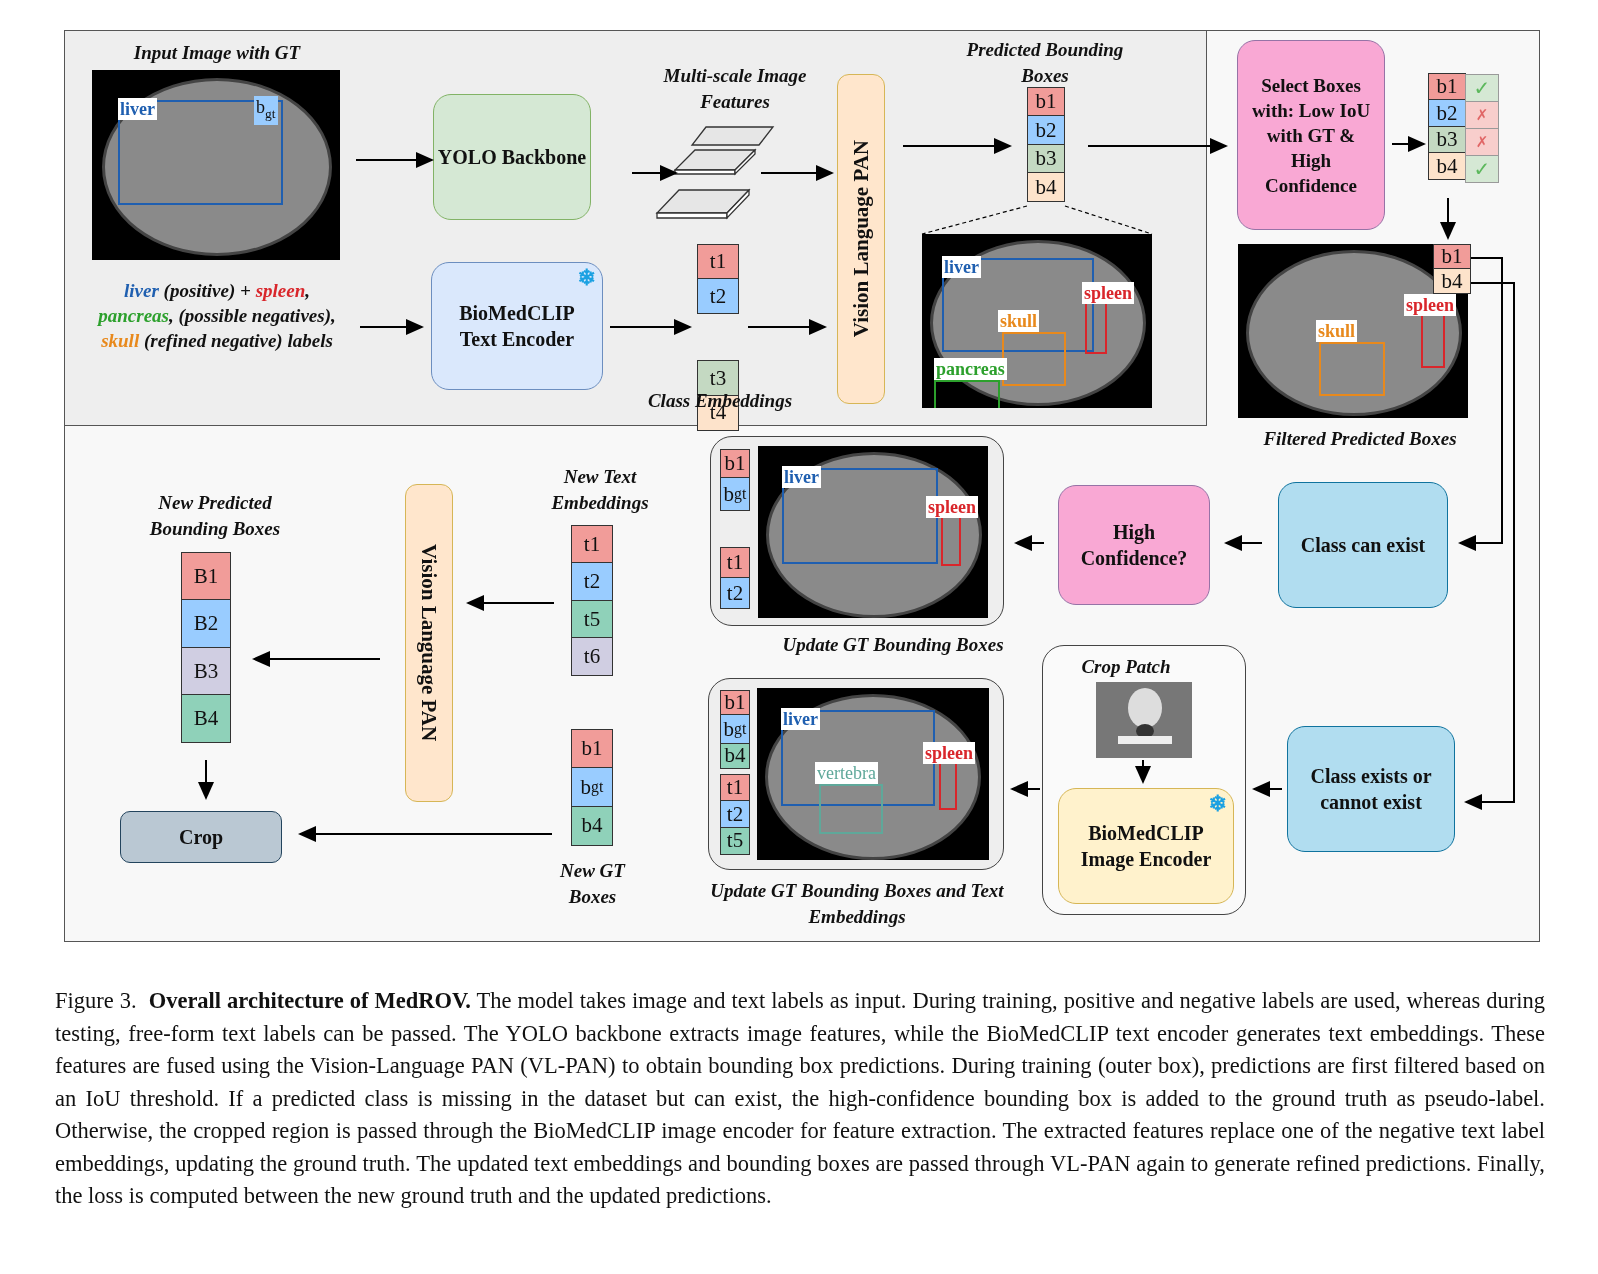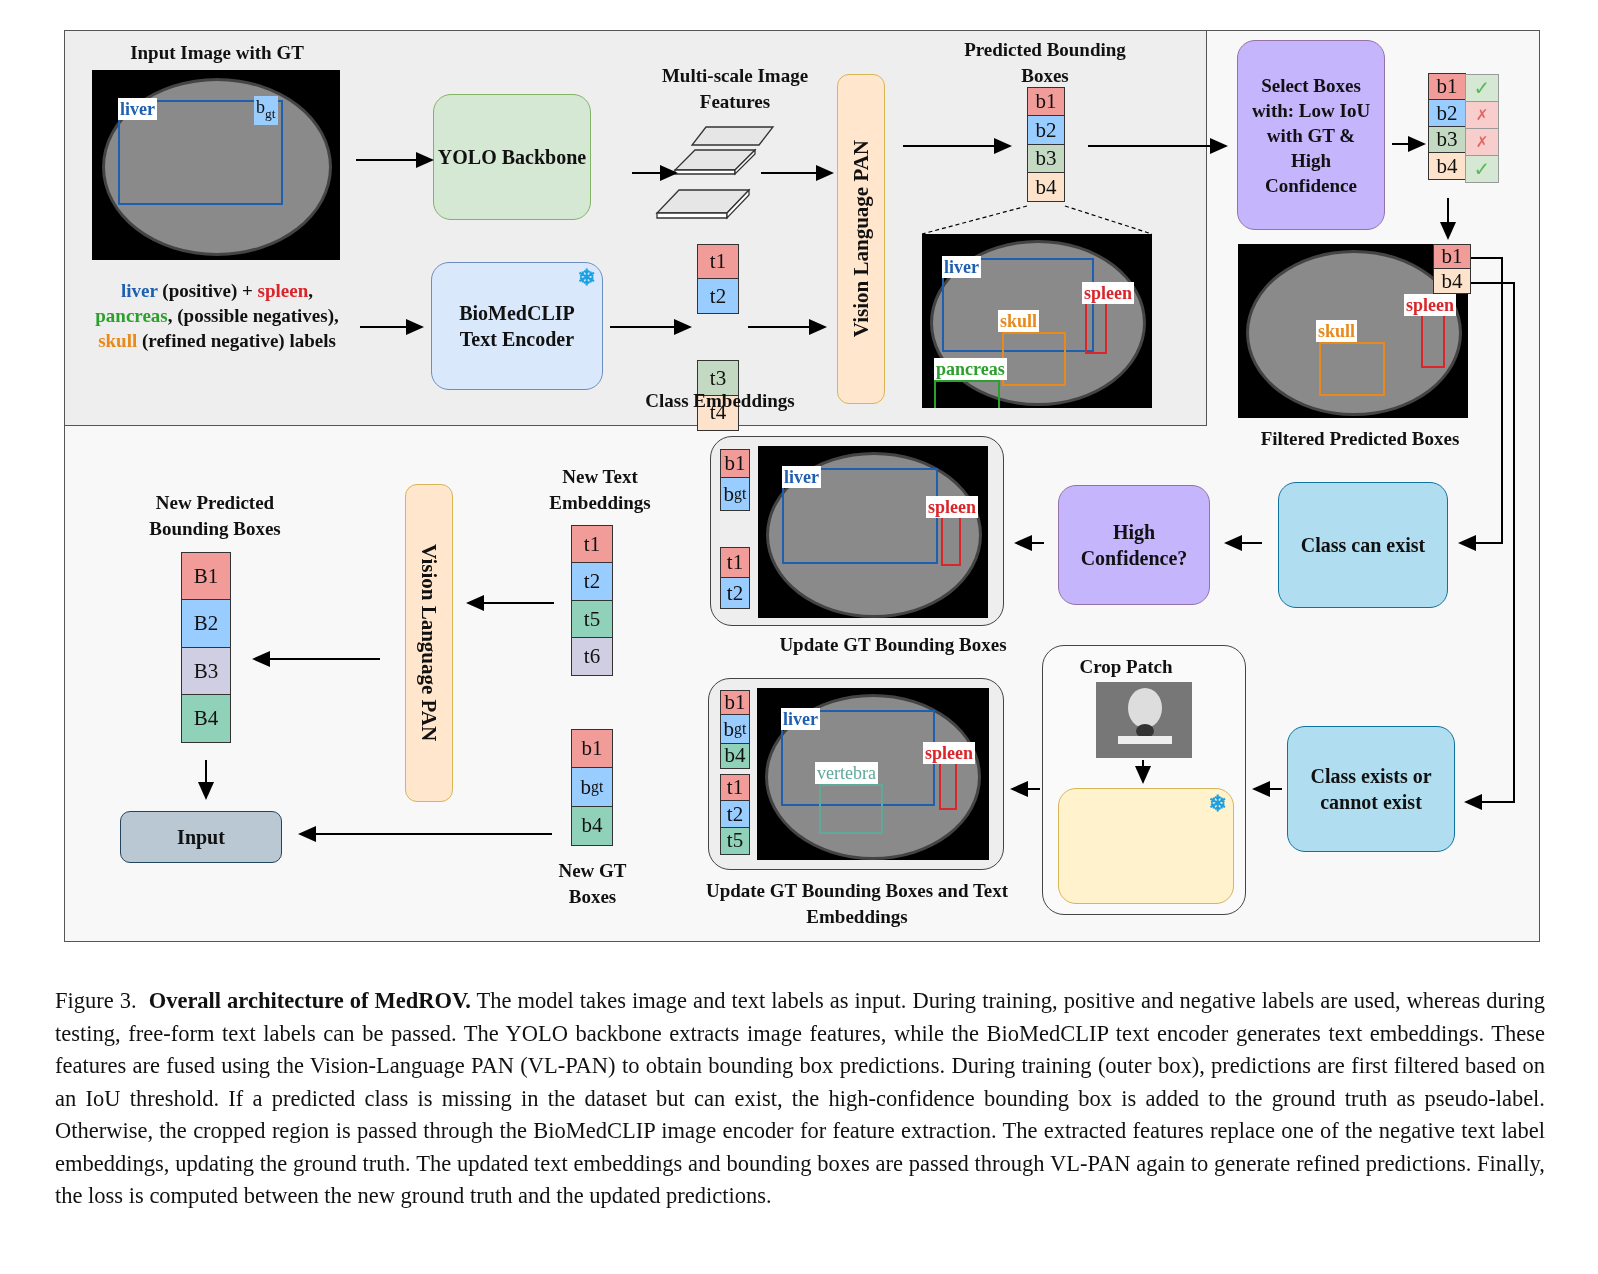--- a/index.html
+++ b/index.html
@@ -3,28 +3,28 @@
 <meta charset="utf-8">
 <style>
   html, body { margin: 0; padding: 0; background: #ffffff; }
   body { width: 1598px; height: 1274px; position: relative; overflow: hidden;
          font-family: "Liberation Serif", serif; color: #111; }
   .abs { position: absolute; }
   .outer { position: absolute; left: 64px; top: 30px; width: 1476px; height: 912px;
            border: 1.5px solid #555; background: #f8f8f8; box-sizing: border-box; }
   .inner { position: absolute; left: 64px; top: 30px; width: 1143px; height: 396px;
            border: 1.5px solid #555; background: #eeeeee; box-sizing: border-box; }
-  .lbl { position: absolute; font-weight: bold; font-size: 19px; text-align: center; line-height: 26px; }
+  .lbl { position: absolute; font-weight: bold; font-size: 19px; text-align: center; line-height: 26px; font-style: italic; }
   .box { position: absolute; border-radius: 18px; display: flex; align-items: center;
          justify-content: center; text-align: center; font-weight: bold; font-size: 20px;
          line-height: 26px; box-sizing: border-box; }
   .green { background: #d5e8d4; border: 1.5px solid #82b366; }
   .blue  { background: #dae8fc; border: 1.5px solid #6c8ebf; }
   .orange{ background: #ffe6cc; border: 1.5px solid #d6b656; }
-  .purple{ background: #c4b5fd; border: 1.5px solid #9673a6; }
+  .purple{ background: #f9a8d4; border: 1.5px solid #9673a6; }
   .cyan  { background: #b1ddf0; border: 1.5px solid #10739e; }
   .yellow{ background: #fff2cc; border: 1.5px solid #d6b656; }
   .gray  { background: #bac8d3; border: 1.5px solid #23445d; }
   .vtext { writing-mode: vertical-rl; transform: rotate(180deg); font-size: 21px; font-weight: bold; }
   .vtext-down { writing-mode: vertical-rl; font-size: 21px; font-weight: bold; }
   .stack { position: absolute; display: flex; flex-direction: column; }
   .cell { border: 1.5px solid #333; box-sizing: border-box; display: flex; align-items: center;
           justify-content: center; font-size: 21px; margin-top: -1.5px; }
   .c-red { background: #f19c99; }
   .c-blue { background: #99ccff; }
@@ -179,20 +179,21 @@
   </div>
 
 <div class="panel" style="left:1042px;top:645px;width:204px;height:270px;background:#fafafa;"></div>
 <div class="lbl" style="left:1042px;top:654px;width:168px;">Crop Patch</div>
 <div class="ct" style="left:1096px;top:682px;width:96px;height:76px;background:#777;">
   <div style="position:absolute;left:32px;top:6px;width:34px;height:40px;border-radius:50%;background:#ddd;"></div>
   <div style="position:absolute;left:40px;top:42px;width:18px;height:14px;border-radius:50%;background:#333;"></div>
   <div style="position:absolute;left:22px;top:54px;width:54px;height:8px;background:#eee;"></div>
 </div>
 <div class="box yellow" style="left:1058px;top:788px;width:176px;height:116px;font-size:20px;">
+    <span style="padding:0 20px;">BioMedCLIP Image Encoder</span>
   <span class="snow" style="right:6px;top:2px;">❄</span>
   </div>
 
 <div class="panel" style="left:708px;top:678px;width:296px;height:192px;"></div>
 <div class="stack" style="left:720px;top:691px;width:30px;">
   <div class="cell c-red" style="height:26px;">b1</div>
   <div class="cell c-blue" style="height:30px;">b<sub>gt</sub></div>
   <div class="cell c-teal" style="height:26px;">b4</div>
 </div>
 <div class="stack" style="left:720px;top:775px;width:30px;">
@@ -232,21 +233,21 @@
 </div>
 
 <div class="stack" style="left:571px;top:730px;width:42px;">
   <div class="cell c-red" style="height:40px;">b1</div>
   <div class="cell c-blue" style="height:40px;">b<sub>gt</sub></div>
   <div class="cell c-teal" style="height:40px;">b4</div>
 </div>
 <div class="lbl" style="left:540px;top:858px;width:105px;">New GT Boxes</div>
 
 <div class="box gray" style="left:120px;top:811px;width:162px;height:52px;border-radius:10px;">
-    <span>Input</span>
+    <span>Crop</span>
   </div>
 
 <svg class="arrows" width="1598" height="960">
   <defs>
       <marker id="ah" markerWidth="10" markerHeight="10" refX="8" refY="5" orient="auto">
         <path d="M0,1 L9,5 L0,9 Z" fill="#000"></path>
       </marker>
     </defs>
   <g stroke="#000" stroke-width="2" fill="none" marker-end="url(#ah)">
     <line x1="356" y1="160" x2="432" y2="160"></line>

